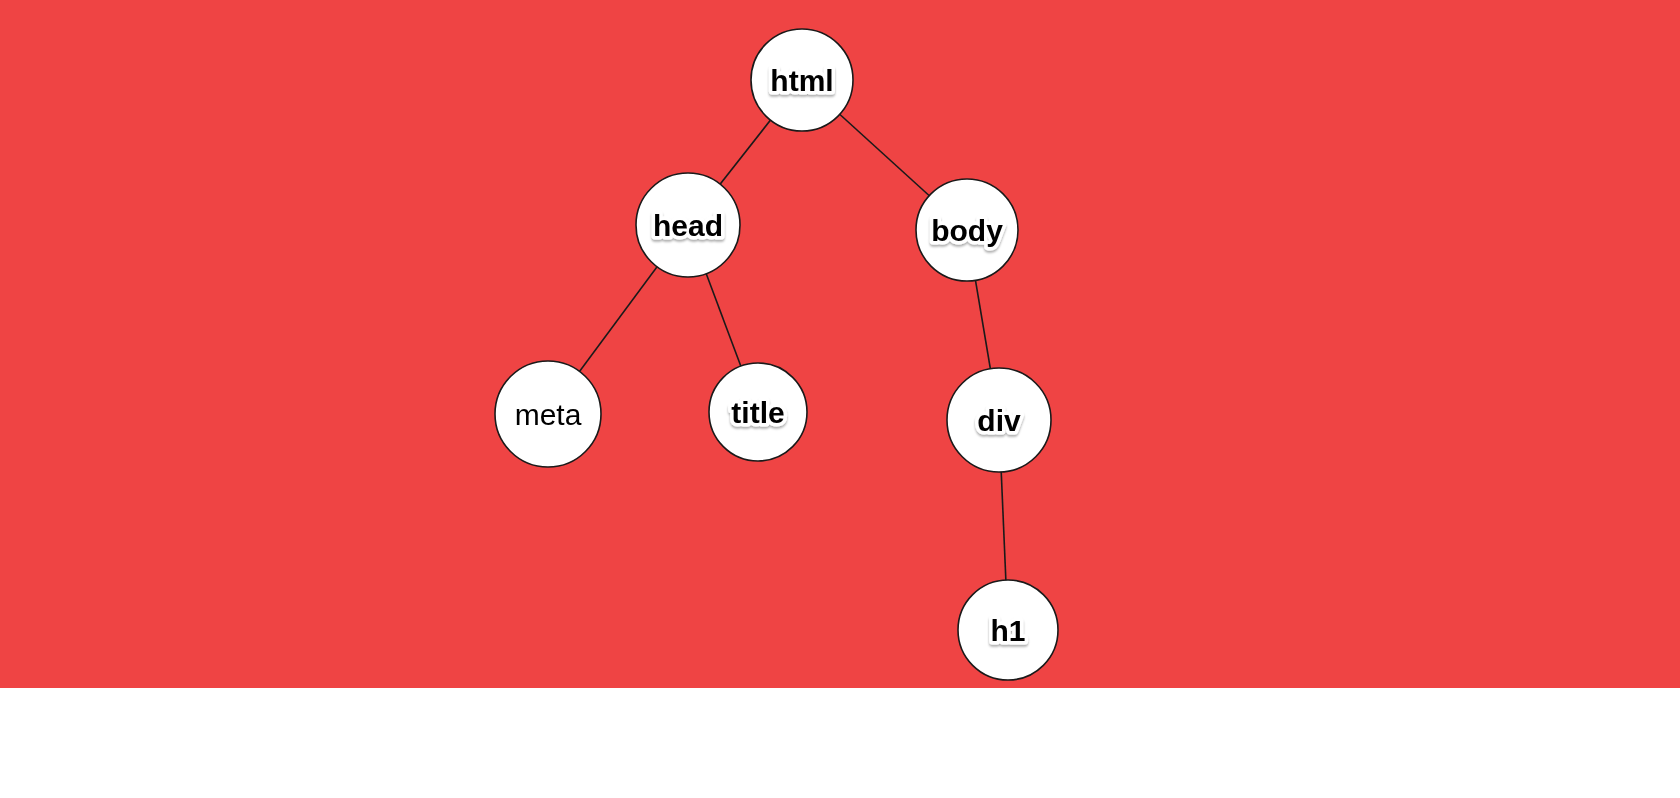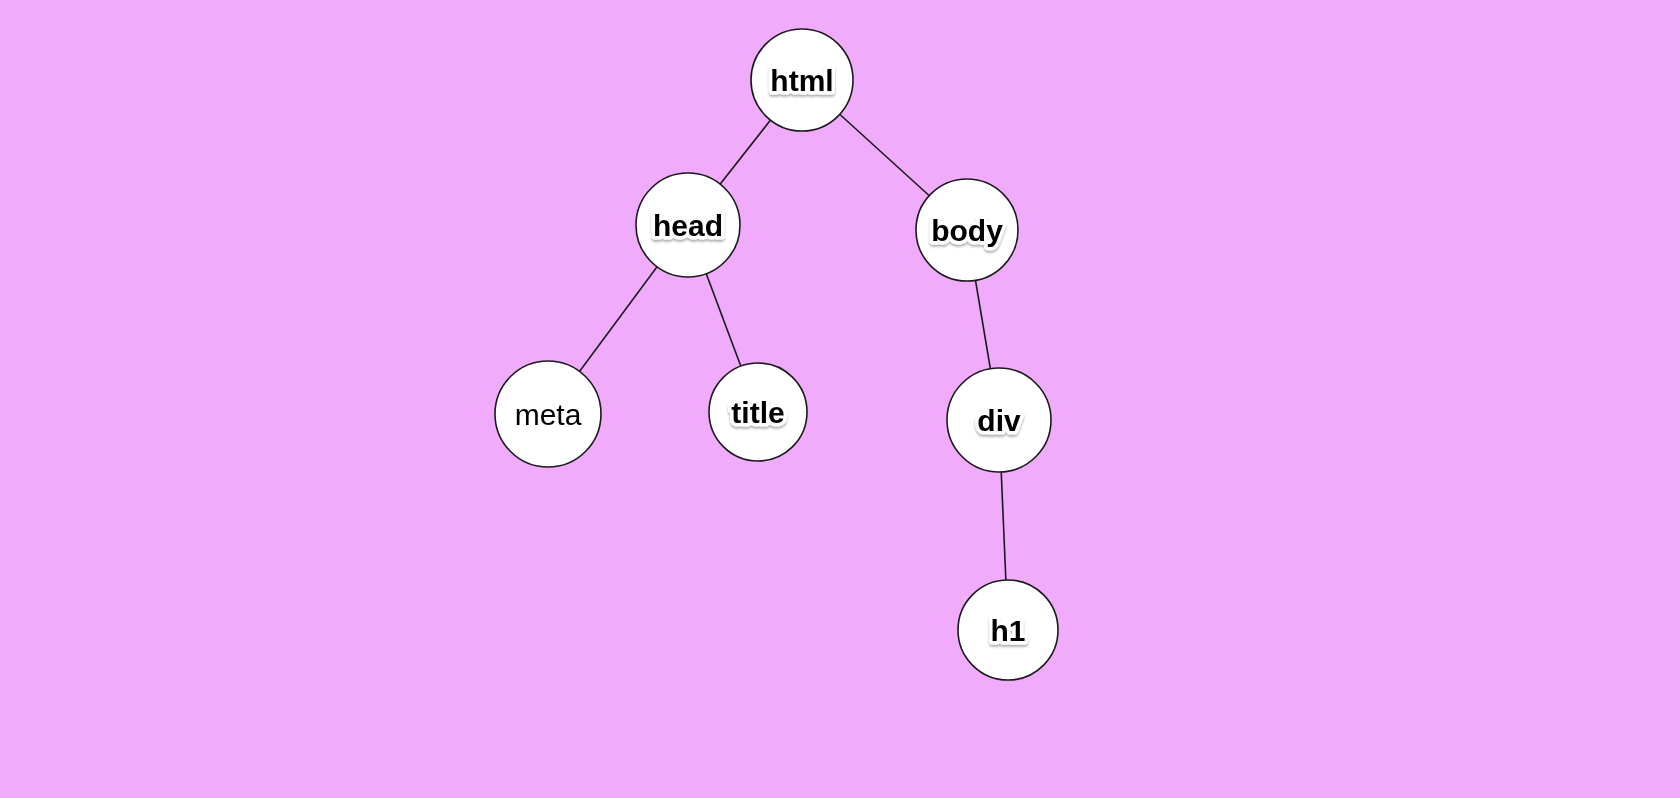--- a/index.html
+++ b/index.html
@@ -3,22 +3,22 @@
 <meta charset="utf-8">
 <style>
   html, body {
     margin: 0;
     padding: 0;
     background: #ffffff;
   }
   .stage {
     position: relative;
     width: 1680px;
-    height: 798px;
-    background: #f0abfc;
+    height: 688px;
+    background: #ef4444;
     overflow: hidden;
   }
   svg {
     display: block;
   }
   .edge-line {
     fill: none;
   }
   .node-circle {
     fill: #ffffff;

